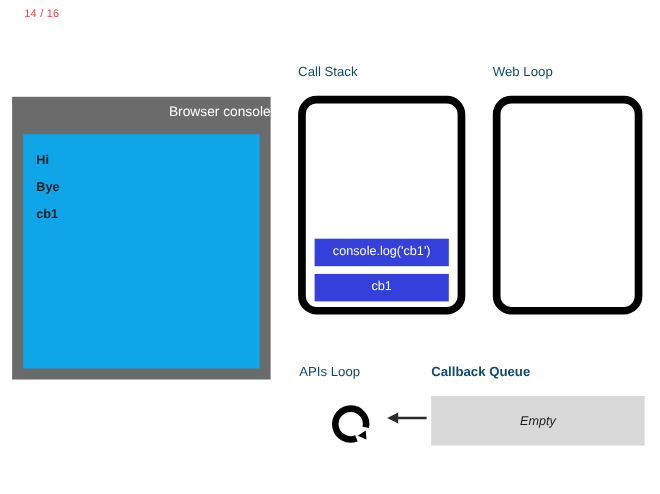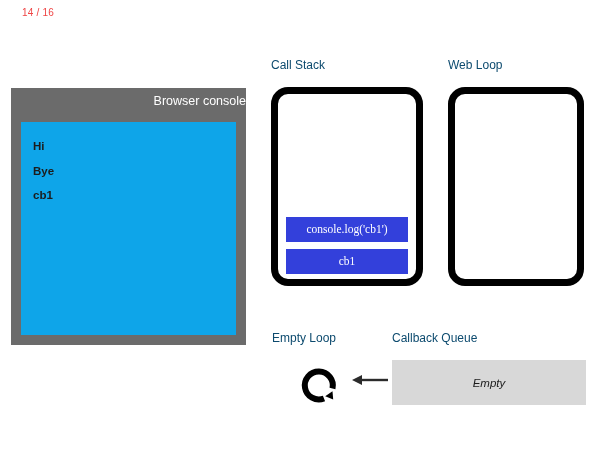--- a/index.html
+++ b/index.html
@@ -69,31 +69,31 @@
   
   .panel-title {
     position: absolute;
     font-size: 12px;
     color: #0c4a6e;
     white-space: nowrap;
   }
   #call-stack-title { left: 271px; top: 58px; width: 152px; }
   #web-apis-title   { left: 448px; top: 58px; width: 136px; }
   #event-loop-title { left: 272px; top: 331px; width: 108px; }
-  #callback-queue-title { left: 392px; top: 331px; width: 194px; }
+  #callback-queue-title { left: 392px; top: 331px; width: 194px; font-weight: bold; }
 
   
   .stack-box {
     position: absolute;
     background: #ffffff;
     border: 7px solid #000000;
     border-radius: 17px;
     box-sizing: border-box;
   }
-  #call-stack-box { left: 271px; top: 87px; width: 152px; height: 199px; font-family: Liberation Serif, serif; }
+  #call-stack-box { left: 271px; top: 87px; width: 152px; height: 199px; }
   #web-apis-box   { left: 448px; top: 87px; width: 136px; height: 199px; }
 
   #call-stack-frames {
     position: absolute;
     left: 0;
     right: 0;
     bottom: 5px;
     padding: 0 8px;
     box-sizing: border-box;
   }
@@ -168,21 +168,21 @@
   <div id="call-stack-frames">
     <div class="stack-frame">console.log('cb1')</div>
     <div class="stack-frame">cb1</div>
   </div>
 </div>
 
 <div class="panel-title" id="web-apis-title">Web Loop</div>
 
 <div class="stack-box" id="web-apis-box"></div>
 
-<div class="panel-title" id="event-loop-title">Empty Loop</div>
+<div class="panel-title" id="event-loop-title">APIs Loop</div>
 
 <div id="event-loop-icon">
   <svg width="48" height="48" viewBox="0 0 48 48" aria-hidden="true">
     <path d="M33.5 30.5 A14 14 0 1 0 25 40.5" fill="none" stroke="#000000" stroke-width="6" stroke-linecap="butt"></path>
     <polygon points="34.2,41.5 26.2,38.2 33.5,33.3" fill="#000000"></polygon>
   </svg>
 </div>
 
 <div id="queue-arrow">
   <svg width="36" height="20" viewBox="0 0 36 20" aria-hidden="true">

